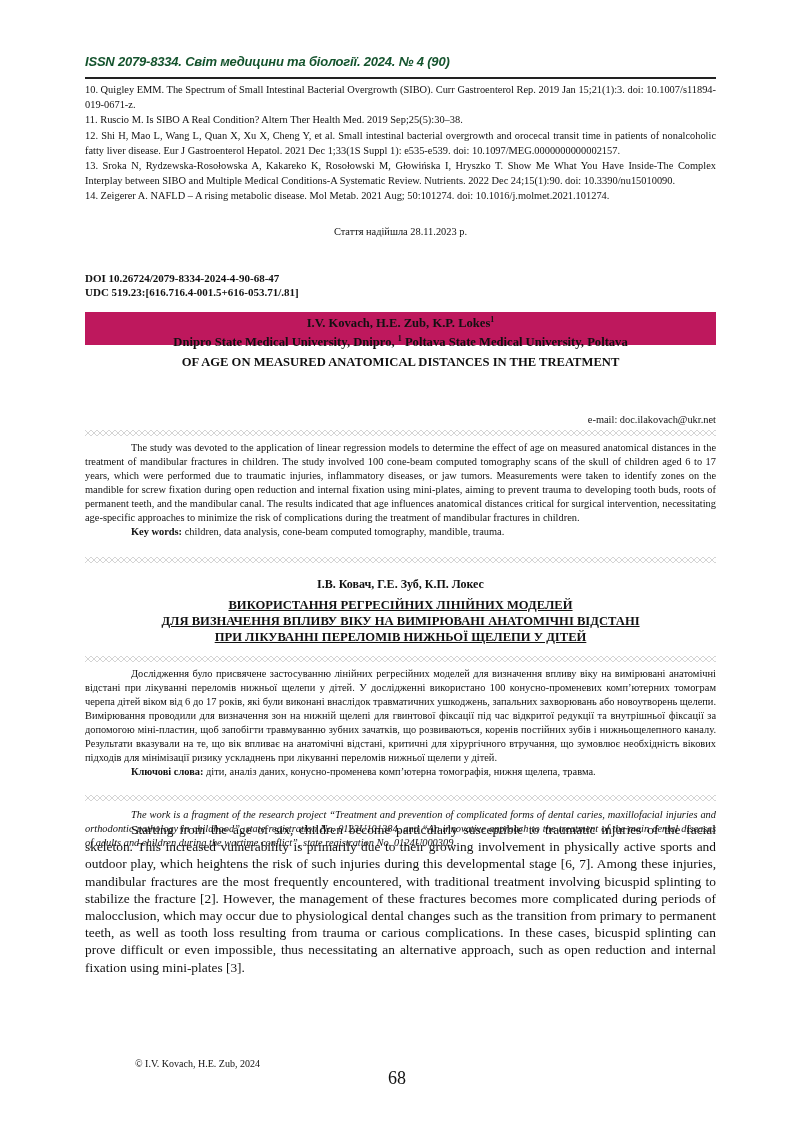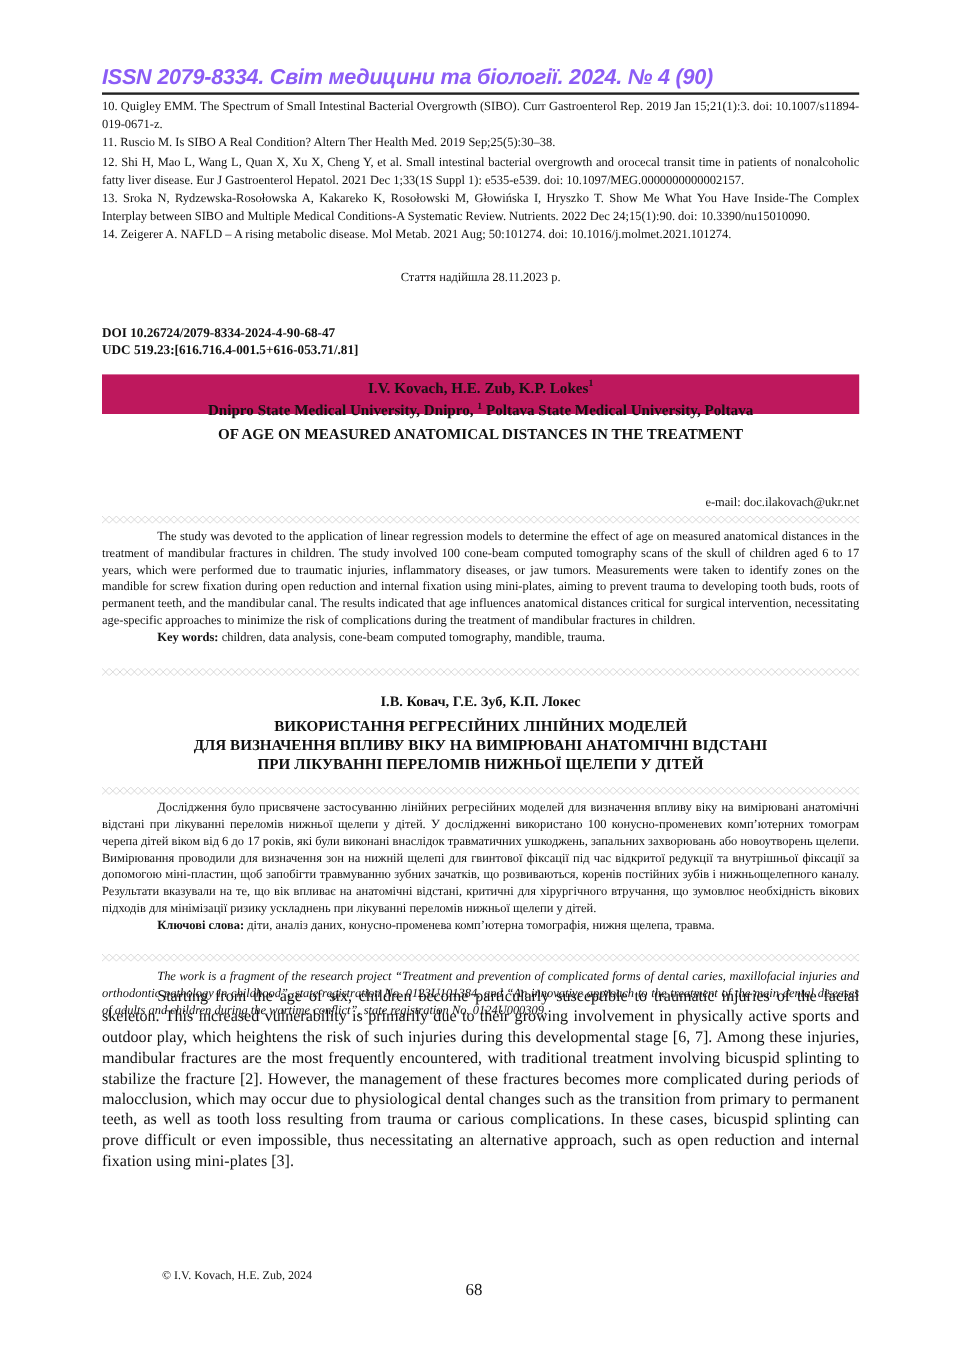--- a/index.html
+++ b/index.html
@@ -3,22 +3,22 @@
   <meta charset="utf-8">
   <style>
     html, body { margin: 0; padding: 0; background: #ffffff; }
     body {
       width: 800px; height: 1131px; position: relative; overflow: hidden;
       font-family: "Liberation Serif", "DejaVu Serif", serif; color: #111;
     }
     .journal-header {
       position: absolute; left: 85px; top: 54px; width: 631px;
       font-family: "Liberation Sans", "DejaVu Sans", sans-serif;
-      font-style: italic; font-weight: bold; font-size: 18px; letter-spacing: -0.2px;
-      color: #8b5cf6;
+      font-style: italic; font-weight: bold; font-size: 13px; letter-spacing: -0.2px;
+      color: #14532d;
     }
     .header-rule { position: absolute; left: 85px; top: 77px; width: 631px; height: 2px; background: #222; }
     .refs { position: absolute; left: 85px; top: 82px; width: 631px; font-size: 10.4px; line-height: 15.2px; text-align: justify; }
     .refs p { margin: 0; }
     .received { position: absolute; left: 85px; top: 226px; width: 631px; text-align: center; font-size: 10.4px; }
     .doi { position: absolute; left: 85px; top: 271px; font-weight: bold; font-size: 11px; line-height: 14px; }
     .authors-band {
       position: absolute; left: 85px; top: 312px; width: 631px; height: 33px;
       background: #be185d; text-align: center; font-weight: bold; font-size: 12.6px; line-height: 16px;
     }
@@ -29,27 +29,27 @@
       position: absolute; left: 85px; width: 631px; height: 6px;
       background-image: linear-gradient(135deg, transparent 45%, #d4d4d4 45%, #d4d4d4 55%, transparent 55%),
                         linear-gradient(45deg, transparent 45%, #d4d4d4 45%, #d4d4d4 55%, transparent 55%);
       background-size: 6px 6px; background-repeat: repeat-x;
     }
     .abstract { position: absolute; left: 85px; width: 631px; font-size: 10.4px; line-height: 14px; text-align: justify; }
     .abstract p { margin: 0; text-indent: 46px; }
     .kw { margin: 0; padding-left: 46px; }
     .kw b { font-weight: bold; }
     .authors-ua { position: absolute; left: 85px; top: 577px; width: 631px; text-align: center; font-weight: bold; font-size: 12px; }
-    .title-ua { position: absolute; left: 85px; top: 597px; width: 631px; text-align: center; font-weight: bold; font-size: 12.6px; line-height: 16px; }
+    .title-ua { position: absolute; left: 85px; top: 597px; width: 631px; text-align: center; font-weight: bold; font-size: 12.6px; line-height: 16px; text-decoration: underline; }
     .grant { position: absolute; left: 85px; top: 808px; width: 631px; font-size: 10.4px; line-height: 14px; font-style: italic; text-align: justify; }
     .grant p { margin: 0; text-indent: 46px; }
     .body-text { position: absolute; left: 85px; top: 821px; width: 631px; font-size: 13.4px; line-height: 17.2px; text-align: justify; }
     .body-text p { margin: 0; text-indent: 46px; }
     .copyright { position: absolute; left: 135px; top: 1058px; font-size: 10px; }
-    .page-number { position: absolute; left: 388px; top: 1068px; font-size: 14px; }
+    .page-number { position: absolute; left: 388px; top: 1068px; font-size: 18px; }
   </style>
 </head>
 <body>
 
 <div class="journal-header">ISSN 2079-8334. Світ медицини та біології. 2024. № 4 (90)</div>
 <div class="header-rule"></div>
 
 <div class="refs">
   <p>10. Quigley EMM. The Spectrum of Small Intestinal Bacterial Overgrowth (SIBO). Curr Gastroenterol Rep. 2019 Jan 15;21(1):3. doi: 10.1007/s11894-019-0671-z.</p>
   <p>11. Ruscio M. Is SIBO A Real Condition? Altern Ther Health Med. 2019 Sep;25(5):30–38.</p>

